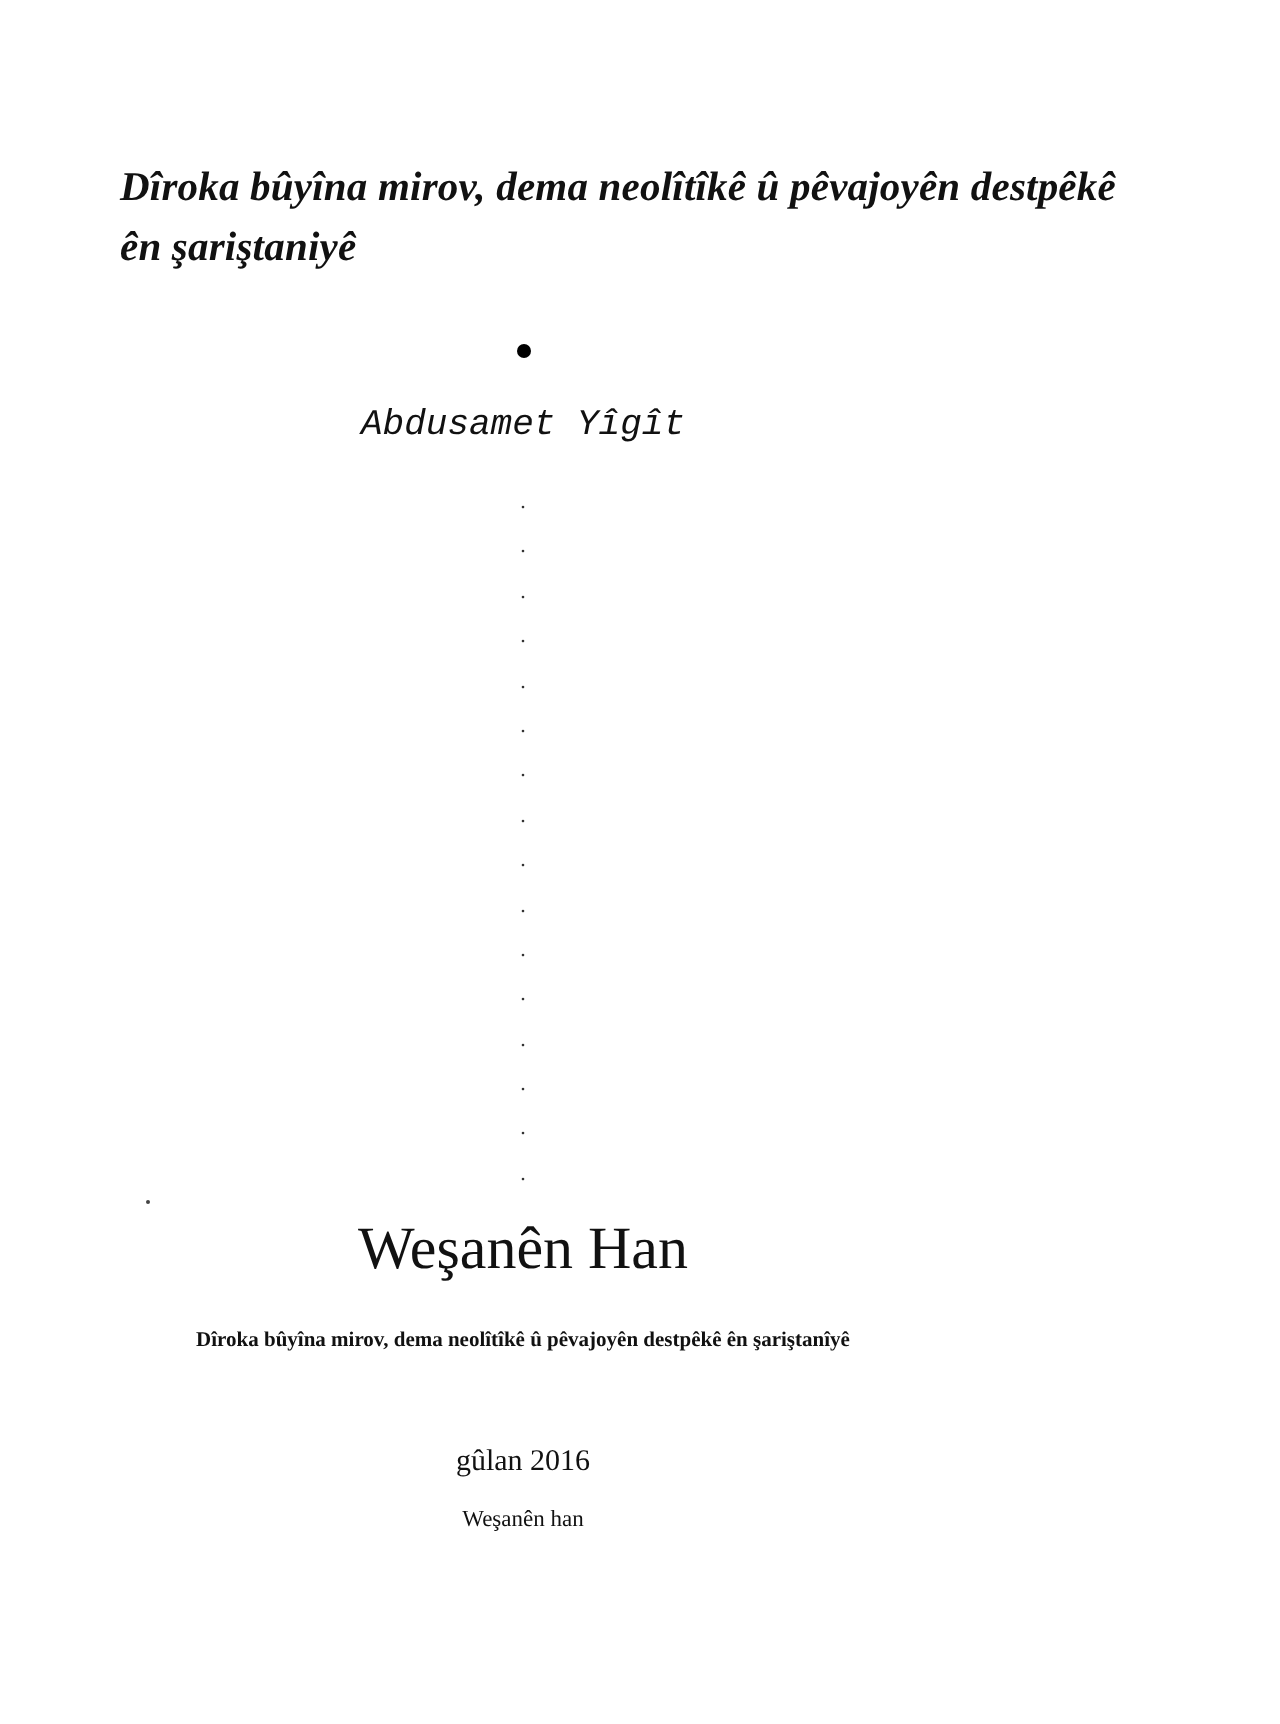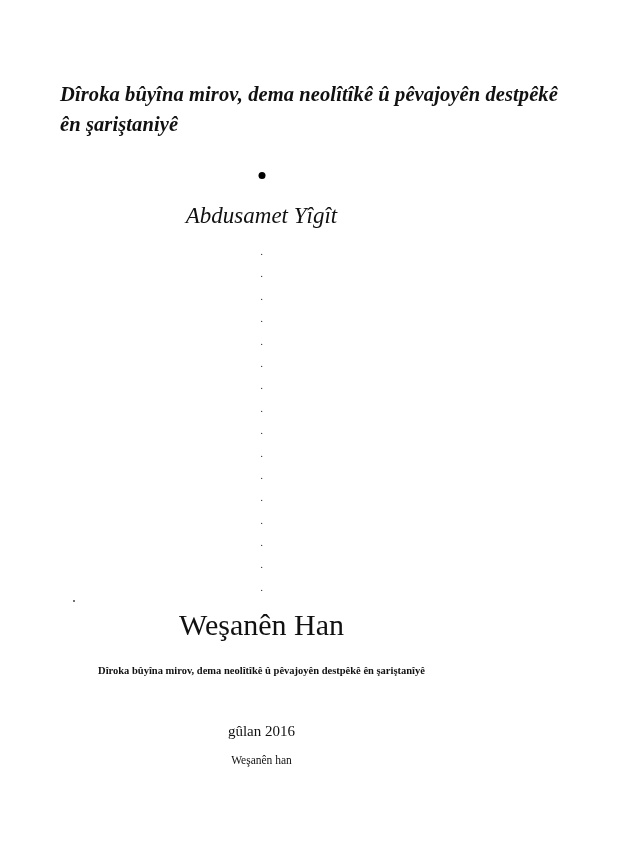--- a/index.html
+++ b/index.html
@@ -50,23 +50,23 @@
     background: #000;
     border-radius: 50%;
   }
 
   .author {
     position: absolute;
     left: 0;
     right: 0;
     top: 203px;
     text-align: center;
-    font-family: Liberation Serif, serif;
+    font-family: Liberation Mono, monospace;
     font-style: italic;
-    font-size: 23px;
+    font-size: 18px;
     color: #111;
   }
 
   .dot-column {
     position: absolute;
     left: 0;
     right: 0;
     top: 240px;
     text-align: center;
   }

